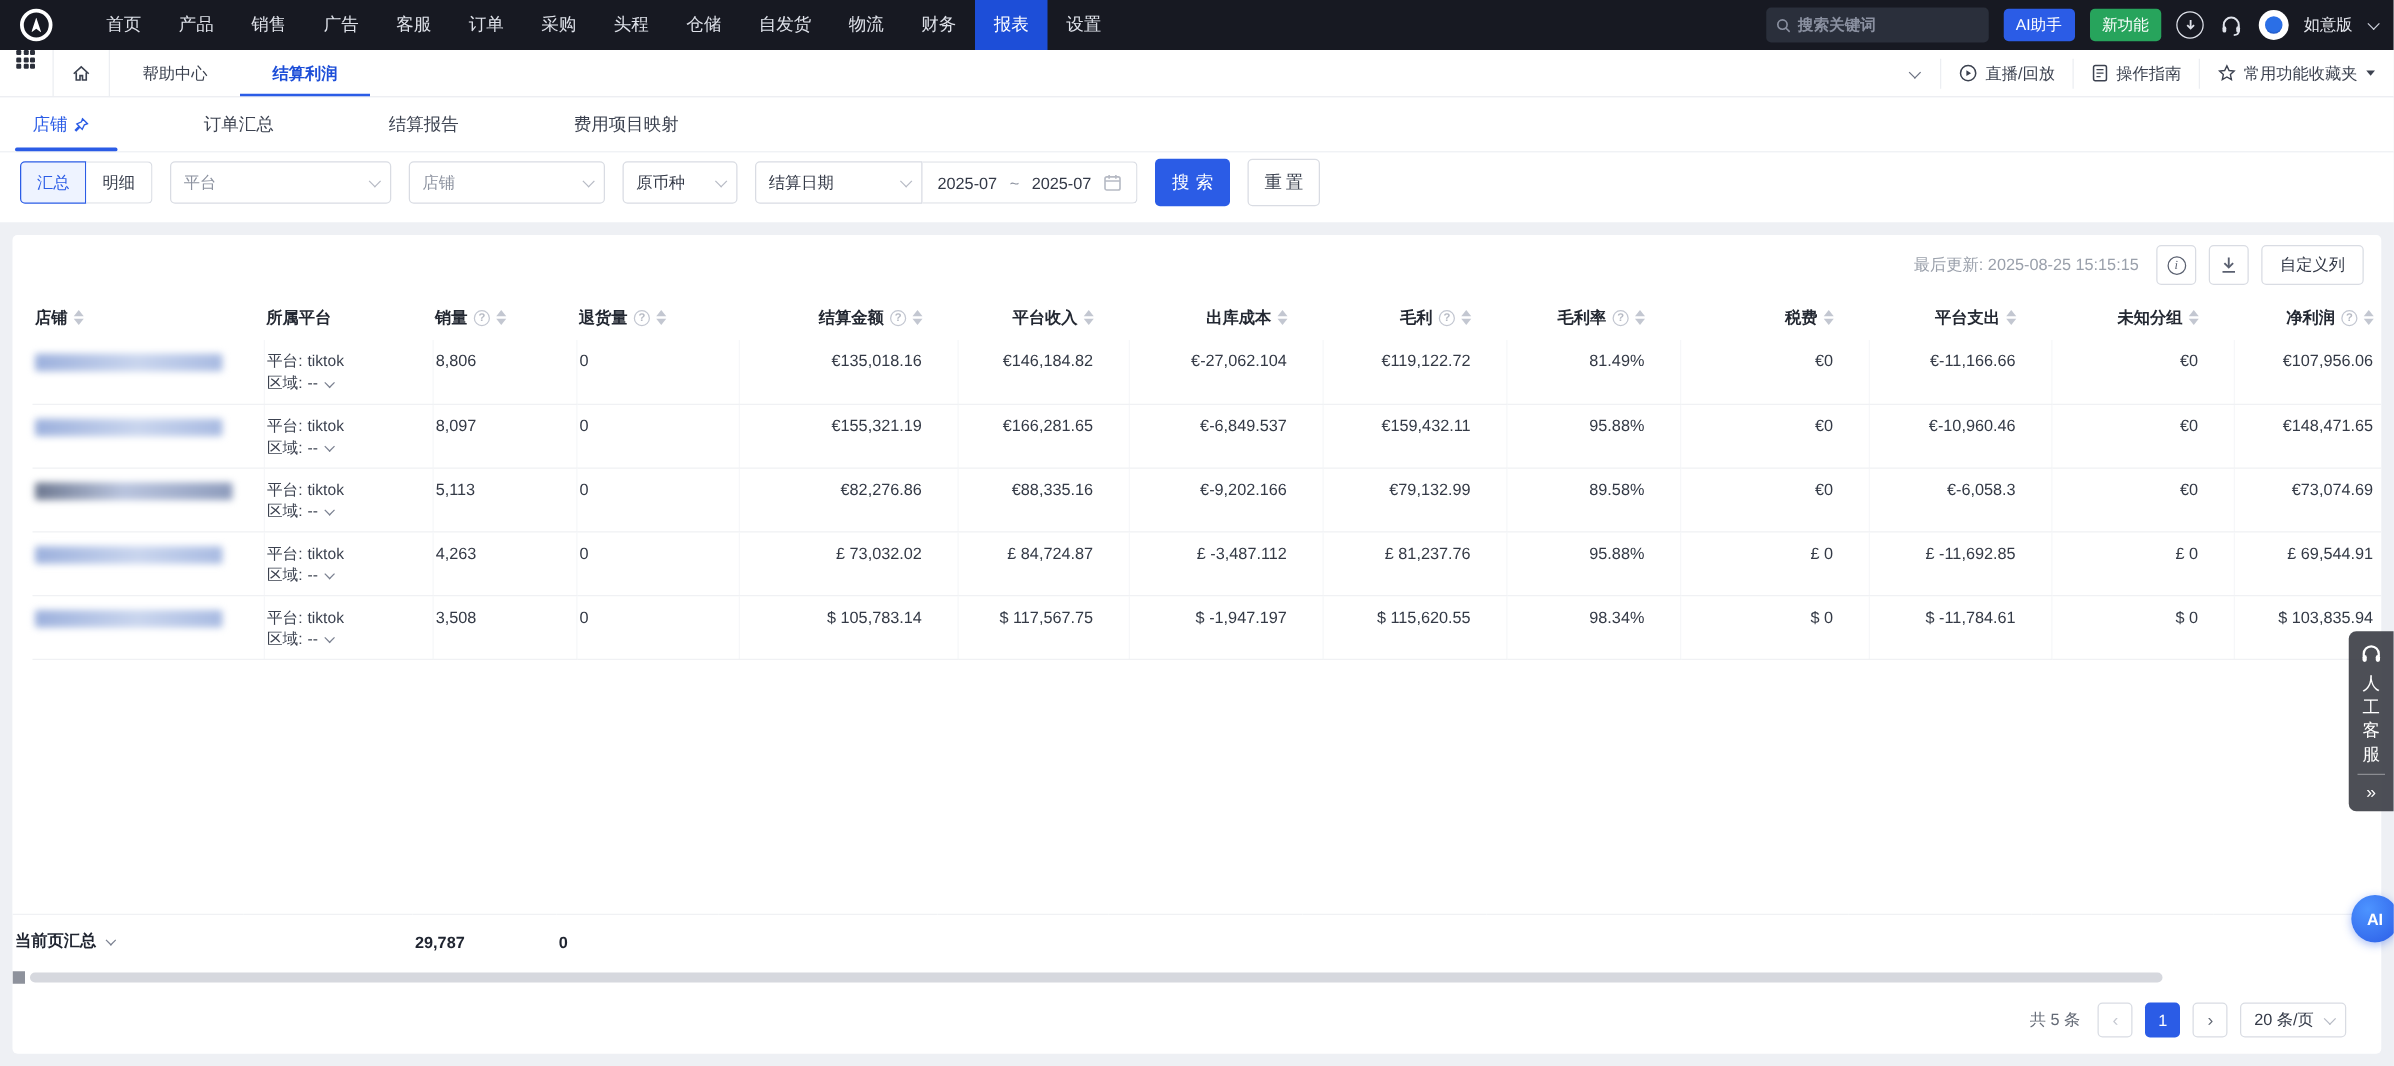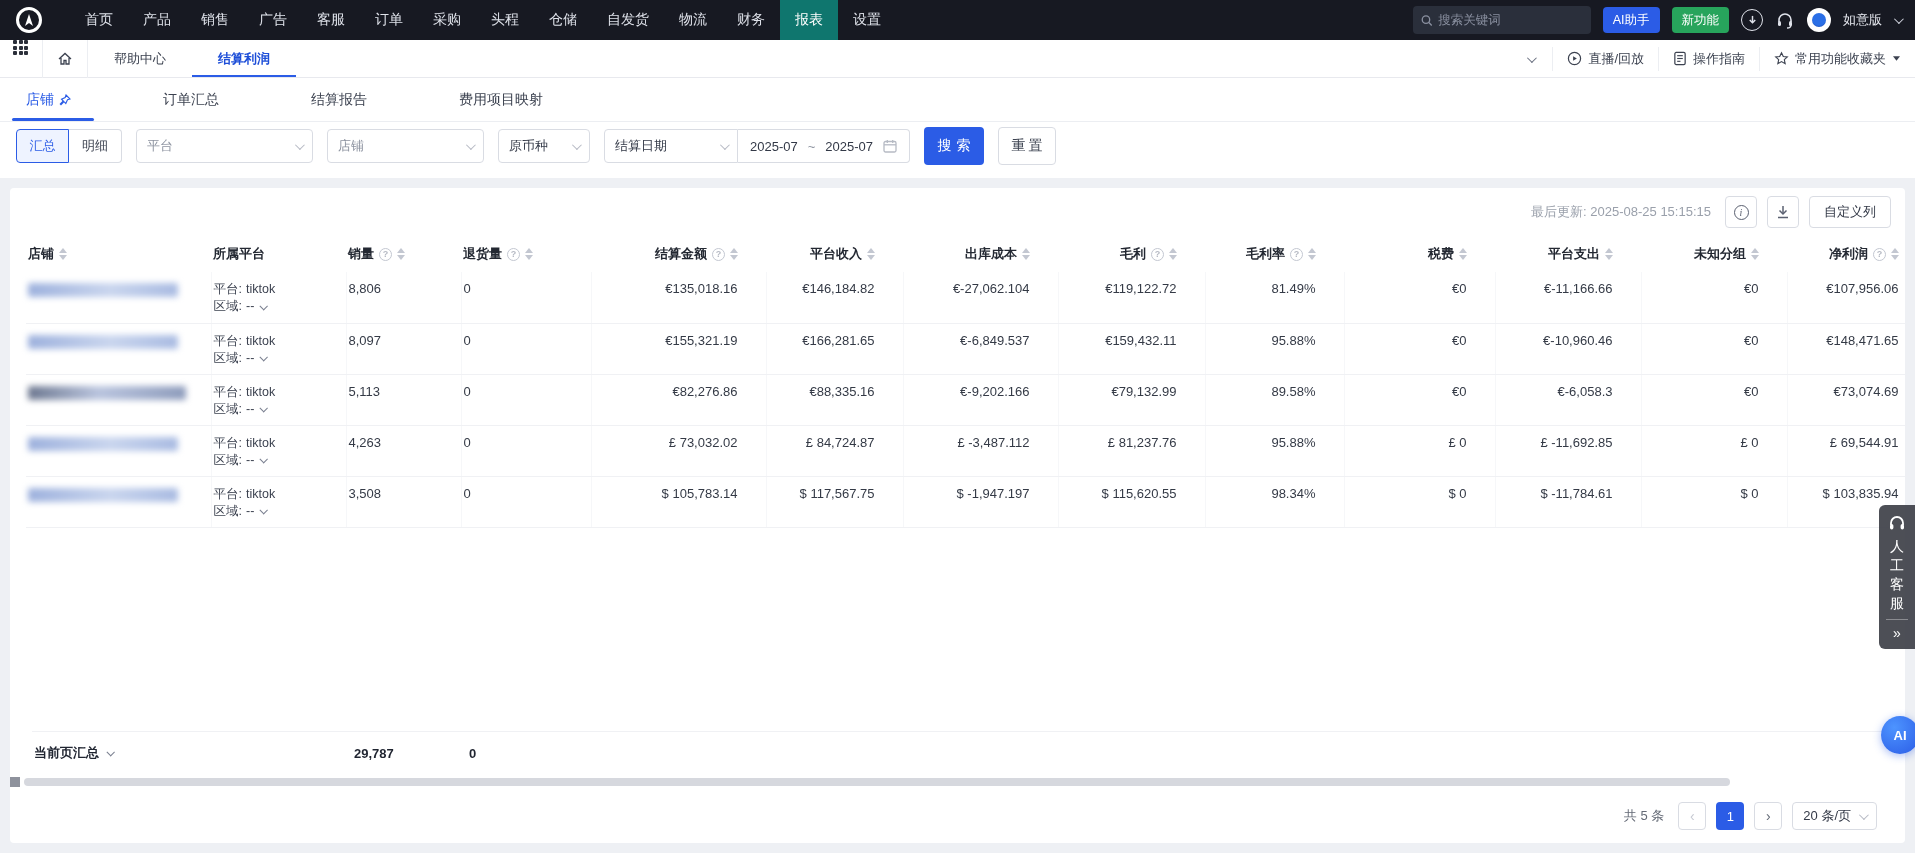--- a/index.html
+++ b/index.html
@@ -6,24 +6,24 @@
   html,body { width:1915px; height:853px; overflow:hidden; }
   body { font-family:"Liberation Sans","DejaVu Sans",sans-serif; background:#eef0f4; color:#3c4250; }
   .page { position:relative; width:1915px; height:853px; display:flex; flex-direction:column; overflow:hidden; }
 
   
   .topnav { height:40px; background:#171922; display:flex; align-items:center; flex:0 0 auto; }
   .logo { width:26px; height:26px; border-radius:50%; border:3px solid #fff; margin:0 28px 0 16px; position:relative; background:#171922; }
   .logo::after { content:""; position:absolute; left:50%; top:50%; width:8px; height:12px; transform:translate(-50%,-50%); background:#fff; clip-path:polygon(50% 0,100% 100%,50% 75%,0 100%); }
   .nav-items { display:flex; align-items:center; height:100%; }
   .nav-item { padding:0 15px; height:100%; display:flex; align-items:center; color:#dfe2ea; font-size:14px; cursor:pointer; }
-  .nav-item.active { background:#0f766e; color:#fff; }
+  .nav-item.active { background:#1d4ed8; color:#fff; }
   .topnav-right { margin-left:auto; display:flex; align-items:center; gap:12px; padding-right:14px; }
   .nav-search { width:178px; height:28px; background:#2a2f3b; border-radius:4px; display:flex; align-items:center; padding:0 8px; gap:6px; }
-  .nav-search input { background:transparent; border:none; outline:none; color:#cfd3dd; font-size:12.5px; width:100%; font-family:inherit; }
+  .nav-search input { background:transparent; border:none; outline:none; color:#cfd3dd; font-size:12.5px; width:100%; font-family:inherit;font-weight:bold; }
   .nav-search input::placeholder { color:#8a90a0; }
   .pill { height:26px; border-radius:4px; color:#fff; font-size:12.5px; display:flex; align-items:center; padding:0 10px; cursor:pointer; }
   .pill.blue { background:#2b5ce6; }
   .pill.green { background:#27a45c; }
   .ico-circle { width:22px; height:22px; border-radius:50%; border:1.6px solid #dfe2ea; display:flex; align-items:center; justify-content:center; color:#dfe2ea; font-size:12px; }
   .avatar { width:24px; height:24px; border-radius:50%; background:#fff; display:flex; align-items:center; justify-content:center; }
   .avatar i { width:14px; height:14px; border-radius:50%; background:radial-gradient(circle at 50% 40%, #2b6fe6 60%, #12348f); }
   .edition { color:#e6e8ef; font-size:13px; }
   .chev { display:inline-block; width:7px; height:7px; border-right:1.5px solid currentColor; border-bottom:1.5px solid currentColor; transform:rotate(45deg) translateY(-2px); }
   .chev.white { color:#cfd3dd; }
@@ -85,21 +85,21 @@
   .sort { display:inline-flex; flex-direction:column; gap:2px; margin-left:5px; }
   .sort i { width:0; height:0; border-left:4px solid transparent; border-right:4px solid transparent; }
   .sort i.up { border-bottom:5px solid #c3c7d1; }
   .sort i.dn { border-top:5px solid #c3c7d1; }
   .q { width:13px; height:13px; border-radius:50%; border:1px solid #c3c7d1; color:#b6bac4; font-size:9px; display:inline-flex; align-items:center; justify-content:center; margin-left:5px; flex:0 0 auto; }
   .blur-bar { height:14px; width:150px; margin-top:2px; border-radius:2px; background:linear-gradient(90deg,#9db1dd,#c9d5ee 55%,#a9bbe2); filter:blur(3px); }
   tr:nth-child(3) .blur-bar { background:linear-gradient(90deg,#6d7890,#b9c4de 45%,#8e9cbc); width:158px; }
   .pf-line { line-height:17px; font-size:12.5px; color:#3c4250; display:flex; gap:4px; align-items:center; }
   .chev-sm { display:inline-block; width:6px; height:6px; border-right:1.4px solid #7a8090; border-bottom:1.4px solid #7a8090; transform:rotate(45deg) translateY(-1px); margin-left:2px; cursor:pointer; }
   .spacer { flex:1; background:#fff; }
-  .summary-zone { flex:0 0 auto;margin-left:22px; }
+  .summary-zone { flex:0 0 auto; }
   .summary-zone td { height:44px; vertical-align:middle; padding-top:0; font-weight:bold; color:#1f2430; border-top:1px solid #f0f1f4; border-bottom:none; border-right:none; }
   .sum-label { display:flex; align-items:center; gap:6px; }
 
   .hscroll { height:14px; position:relative; flex:0 0 auto; }
   .hthumb { position:absolute; left:14px; top:3px; height:8px; width:1706px; border-radius:4px; background:#d6d8de; cursor:pointer; }
   .scroll-corner { position:absolute; left:0; top:2px; width:10px; height:10px; background:#8e929c; }
 
   .pag-row { height:54px; display:flex; align-items:center; justify-content:flex-end; gap:10px; padding-right:28px; flex:0 0 auto; }
   .pag-total { color:#646a76; font-size:13px; margin-right:4px; }
   .pag-btn { width:28px; height:28px; border:1px solid #d9dce3; border-radius:4px; background:#fff; display:flex; align-items:center; justify-content:center; color:#646a76; font-size:14px; cursor:pointer; }

